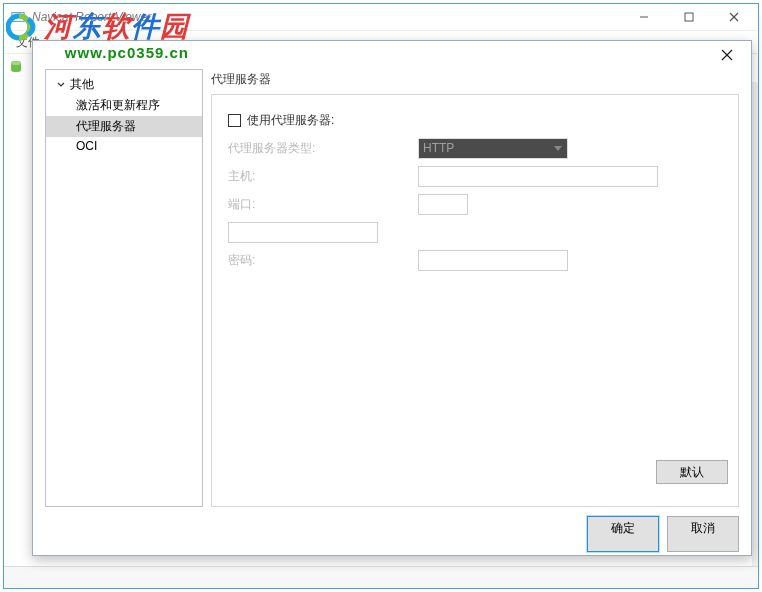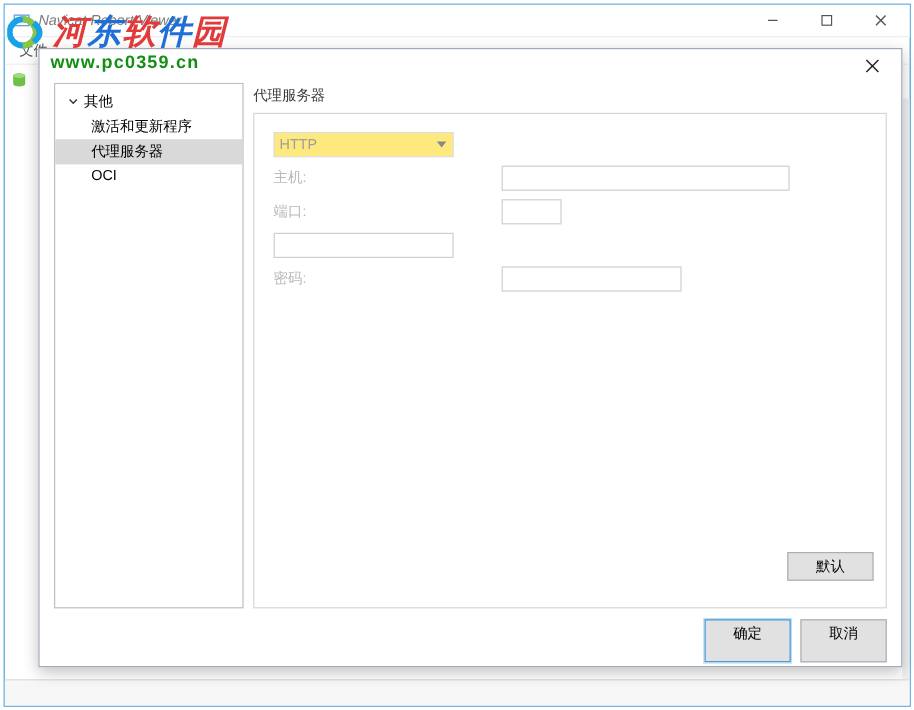--- a/index.html
+++ b/index.html
@@ -17,21 +17,21 @@
   .outer-menubar { height: 22px; display: flex; align-items: center; padding: 0 4px; color: #555; }
   .outer-menu-item { padding: 2px 8px; }
 
   .outer-toolbar { height: 26px; display: flex; align-items: center; padding: 0 4px; border-top: 1px solid #eee; }
   .db-icon { width:16px;height:16px; }
 
   
   .watermark { position: absolute; left: 6px; top: 8px; pointer-events: none; z-index: 90; }
   .watermark-top { display:flex; align-items:center; font-family: "SimHei","Microsoft YaHei"; }
   .wm-char { font-size: 28px; font-weight: 800; font-style: italic; letter-spacing: 1px; }
-  .wm-url { color:#138f13; font-size:15px; font-weight:700; letter-spacing:1px; margin-top:-2px; margin-left:36px; }
+  .wm-url { color:#138f13; font-size:15px; font-weight:700; letter-spacing:1px; margin-top:-2px; margin-left:36px;text-align:right; }
   .wm-logo { width:36px;height:36px; margin-right:2px; }
 
   
   .dialog { position: absolute; left: 32px; top: 40px; width: 720px; height: 516px; background: #fff; border: 1px solid #9faabb; box-shadow: 0 4px 12px rgba(0,0,0,0.25); z-index: 50; display:flex; flex-direction:column; }
   .dialog-titlebar { height: 28px; display:flex; align-items:center; justify-content:flex-end; padding: 0 6px; }
   .dialog-close { width: 36px; height: 24px; display:flex;align-items:center;justify-content:center; }
   .dialog-close svg { stroke:#222; }
 
   .dialog-body { flex:1; display:flex; padding: 0 12px 6px 12px; gap: 8px; overflow:hidden;}
   .sidebar { width: 158px; border:1px solid #bfbfbf; background:#fff; padding: 4px 0; }
@@ -41,21 +41,21 @@
   .tree-item { padding: 2px 4px 2px 30px; cursor:default; white-space:nowrap;}
   .tree-item.selected { background:#d9d9d9; }
 
   .content { flex:1; display:flex; flex-direction:column; }
   .section-title { color:#3a3a3a; padding: 2px 0 6px 0; }
   .content-inner { flex:1; border:1px solid #d6d6d6; background:#fff; padding: 12px 16px; position:relative; }
   .form-row { display:flex; align-items:center; height: 26px; margin-bottom: 2px; }
   .form-label { width: 190px; color:#b8b8b8; }
   .form-label.active { color:#333; }
   .chk { width:13px;height:13px;border:1px solid #333; margin-right:6px; background:#fff; }
-  input.txt, select.sel { height:21px; border:1px solid #cfcfcf; background:#fde047; padding: 0 4px; font-size:12px; }
+  input.txt, select.sel { height:21px; border:1px solid #cfcfcf; background:#000000; padding: 0 4px; font-size:12px; }
   input.txt[disabled] { background:#fff; color:#999; }
   .sel { width: 150px; appearance:none; -webkit-appearance:none; background:#e6e6e6; color:#777; padding-right:18px; position:relative;}
   .sel-wrap { position:relative; display:inline-block; }
   .sel-wrap::after { content:""; position:absolute; right:6px; top:8px; border-left:4px solid transparent;border-right:4px solid transparent;border-top:5px solid #888; pointer-events:none;}
   .w-host { width: 240px; }
   .w-port { width: 50px; }
   .w-user { width: 150px; }
   .w-pass { width: 150px; }
 
   .btn-default { position:absolute; right:10px; bottom:22px; width:72px; height:24px; border:1px solid #adadad; background:#e1e1e1; text-align:center; line-height:22px;}
@@ -156,22 +156,27 @@
             <div class="tree-item selected">代理服务器</div>
             <div class="tree-item">OCI</div>
           </div>
       </div>
     </div>
 
     <div class="content">
       <div class="section-title">代理服务器</div>
       <div class="content-inner">
 
-
-        <div class="form-row">
+        <div class="form-row">
+          <span class="chk"></span>
+          <span class="form-label active" style="width:auto">使用代理服务器:</span>
+        </div>
+
+        <div class="form-row">
+          <span class="form-label">代理服务器类型:</span>
           <span class="sel-wrap">
             <select class="sel" disabled="">
               <option>HTTP</option>
             </select>
           </span>
         </div>
 
         <div class="form-row">
           <span class="form-label">主机:</span>
           <input class="txt w-host" disabled="" value="" style="">

